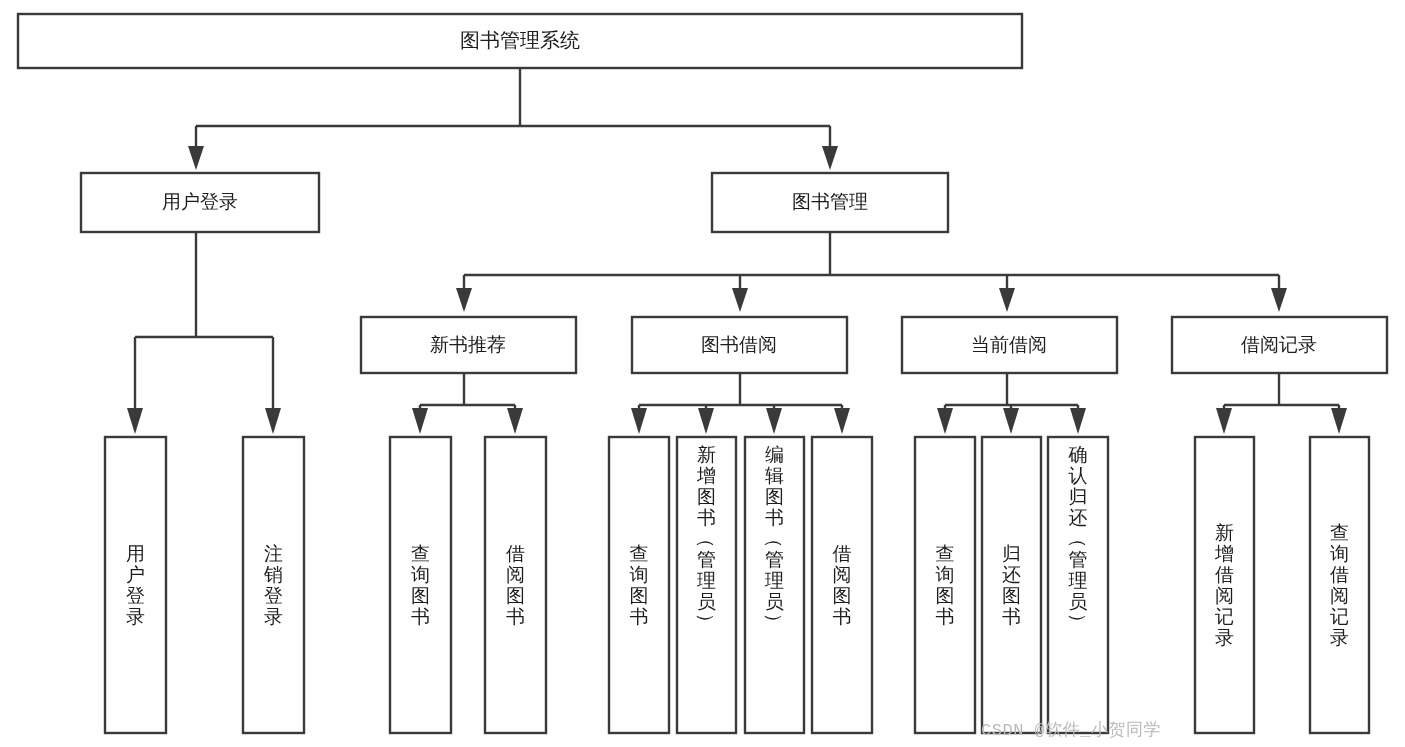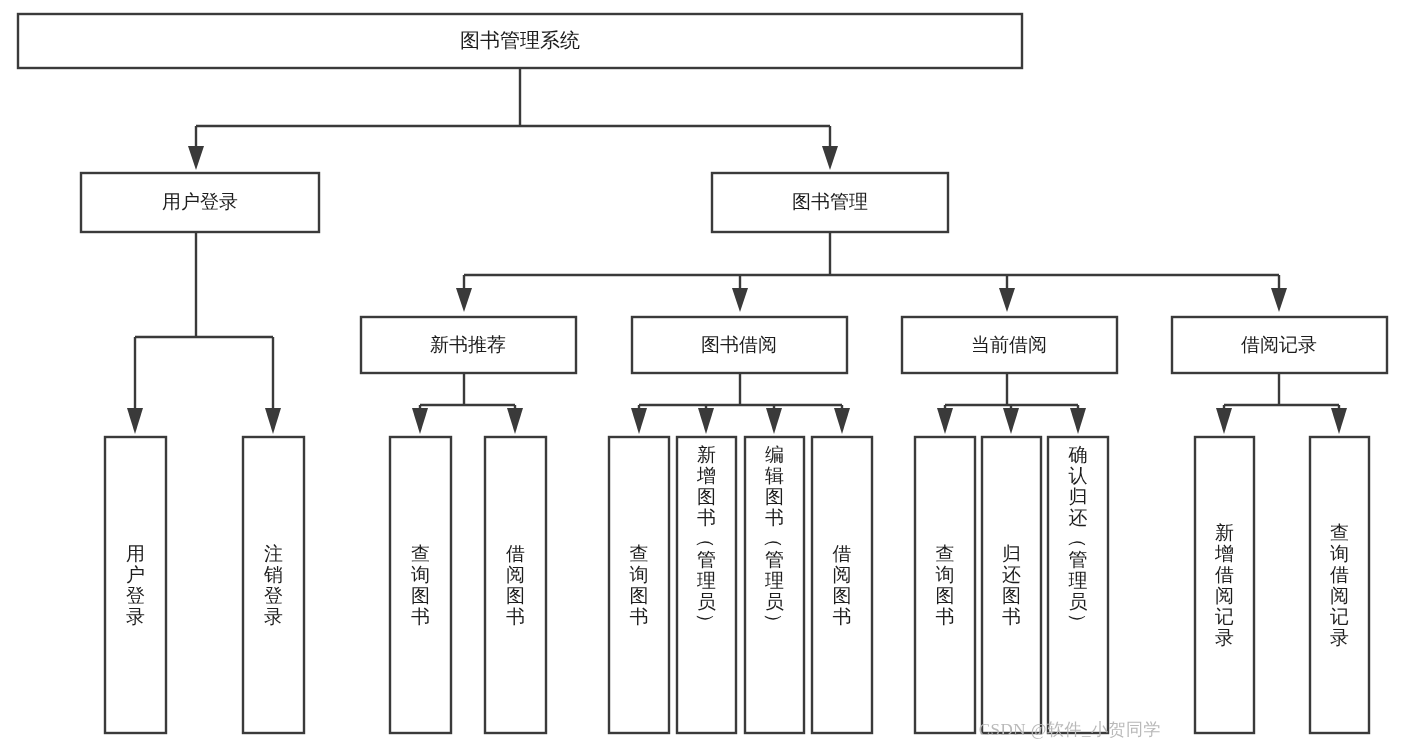--- a/index.html
+++ b/index.html
@@ -78,21 +78,21 @@
     height: 21px;
     line-height: 21px;
   }
   .vchar.paren {
     transform: rotate(90deg);
   }
   .watermark {
     position: absolute;
     right: 14px;
     bottom: 6px;
-    font-family: Liberation Serif, serif;
+    font-family: Liberation Mono, monospace;
     font-size: 17px;
     color: #b9b9b9;
     letter-spacing: 0.5px;
     white-space: nowrap;
     user-select: none;
   }
 </style>
 </head>
 <body>
 

